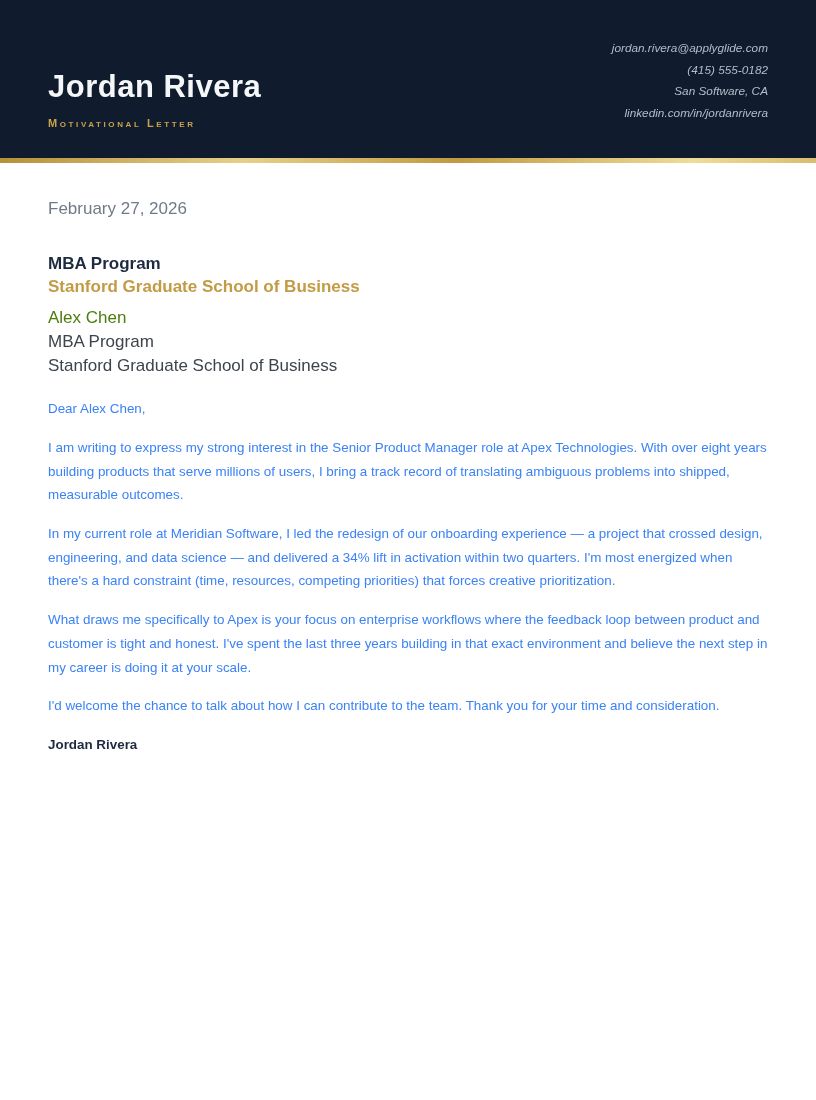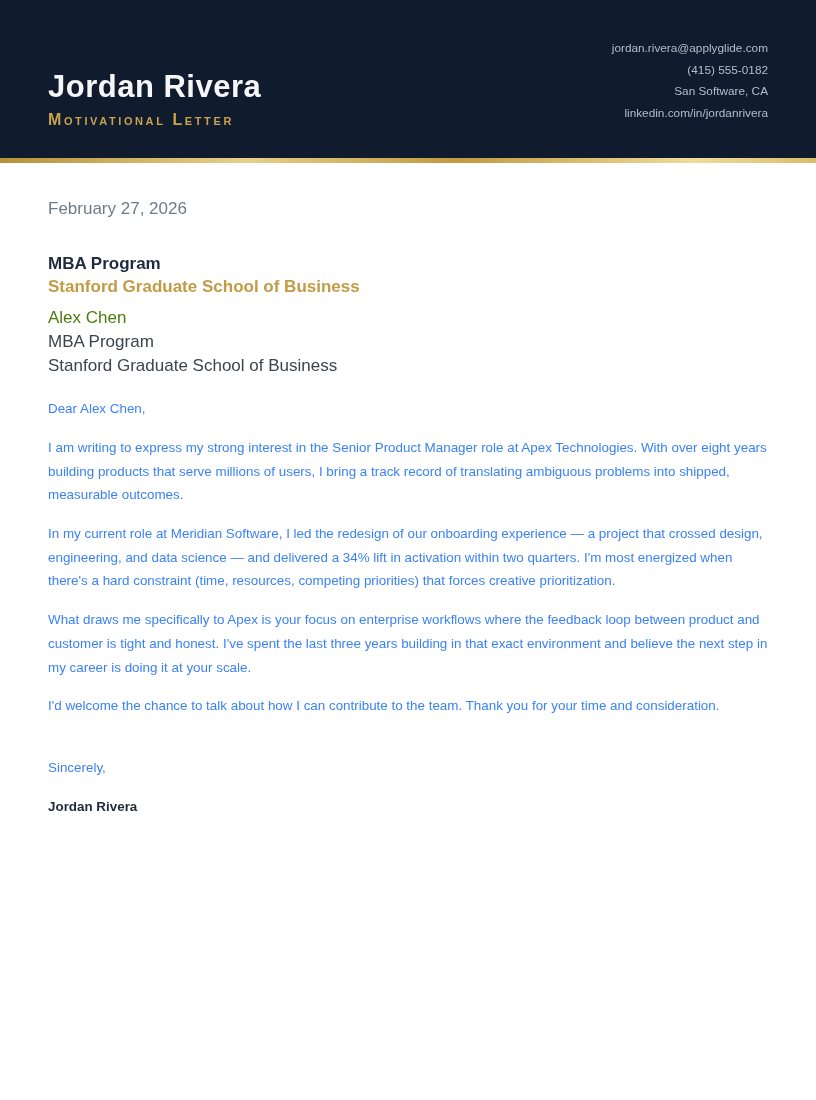--- a/index.html
+++ b/index.html
@@ -26,32 +26,33 @@
   .name {
     color: #f5f6f8;
     font-size: 31px;
     font-weight: 700;
     line-height: 1.1;
     letter-spacing: 0.5px;
     margin: 0;
   }
   .subtitle {
     color: #c9a24b;
-    font-size: 16px;
+    font-size: 11px;
     font-weight: 700;
     font-variant: small-caps;
     letter-spacing: 2.6px;
-    margin-top: 7px;
+    margin-top: 13px;
   }
   .header-right {
     padding-top: 38px;
     text-align: right;
     color: #b3bdca;
     font-size: 11.8px;
     line-height: 21.5px;
+    font-style: italic;
   }
   .gold-bar {
     height: 5px;
     background: linear-gradient(90deg, #b6913a 0%, #e6d089 30%, #c19a41 56%, #efdc99 85%, #d9bd6d 100%);
   }
 
   
   .main { padding: 34px 48px 0 48px; }
   .date {
     color: #717a87;
@@ -112,18 +113,17 @@
       <div class="rec-org">Stanford Graduate School of Business</div>
     </div>
 
     <p class="body-text salutation">Dear Alex Chen,</p>
 
     <p class="body-text">I am writing to express my strong interest in the Senior Product Manager role at Apex Technologies. With over eight years building products that serve millions of users, I bring a track record of translating ambiguous problems into shipped, measurable outcomes.</p>
     <p class="body-text">In my current role at Meridian Software, I led the redesign of our onboarding experience — a project that crossed design, engineering, and data science — and delivered a 34% lift in activation within two quarters. I'm most energized when there's a hard constraint (time, resources, competing priorities) that forces creative prioritization.</p>
     <p class="body-text">What draws me specifically to Apex is your focus on enterprise workflows where the feedback loop between product and customer is tight and honest. I've spent the last three years building in that exact environment and believe the next step in my career is doing it at your scale.</p>
     <p class="body-text">I'd welcome the chance to talk about how I can contribute to the team. Thank you for your time and consideration.</p>
 
-    <p class="body-text closing">Sincerely,</p>
     <p class="body-text signature">Jordan Rivera</p>
 
   </main>
 
 </div>
 
 </body></html>

